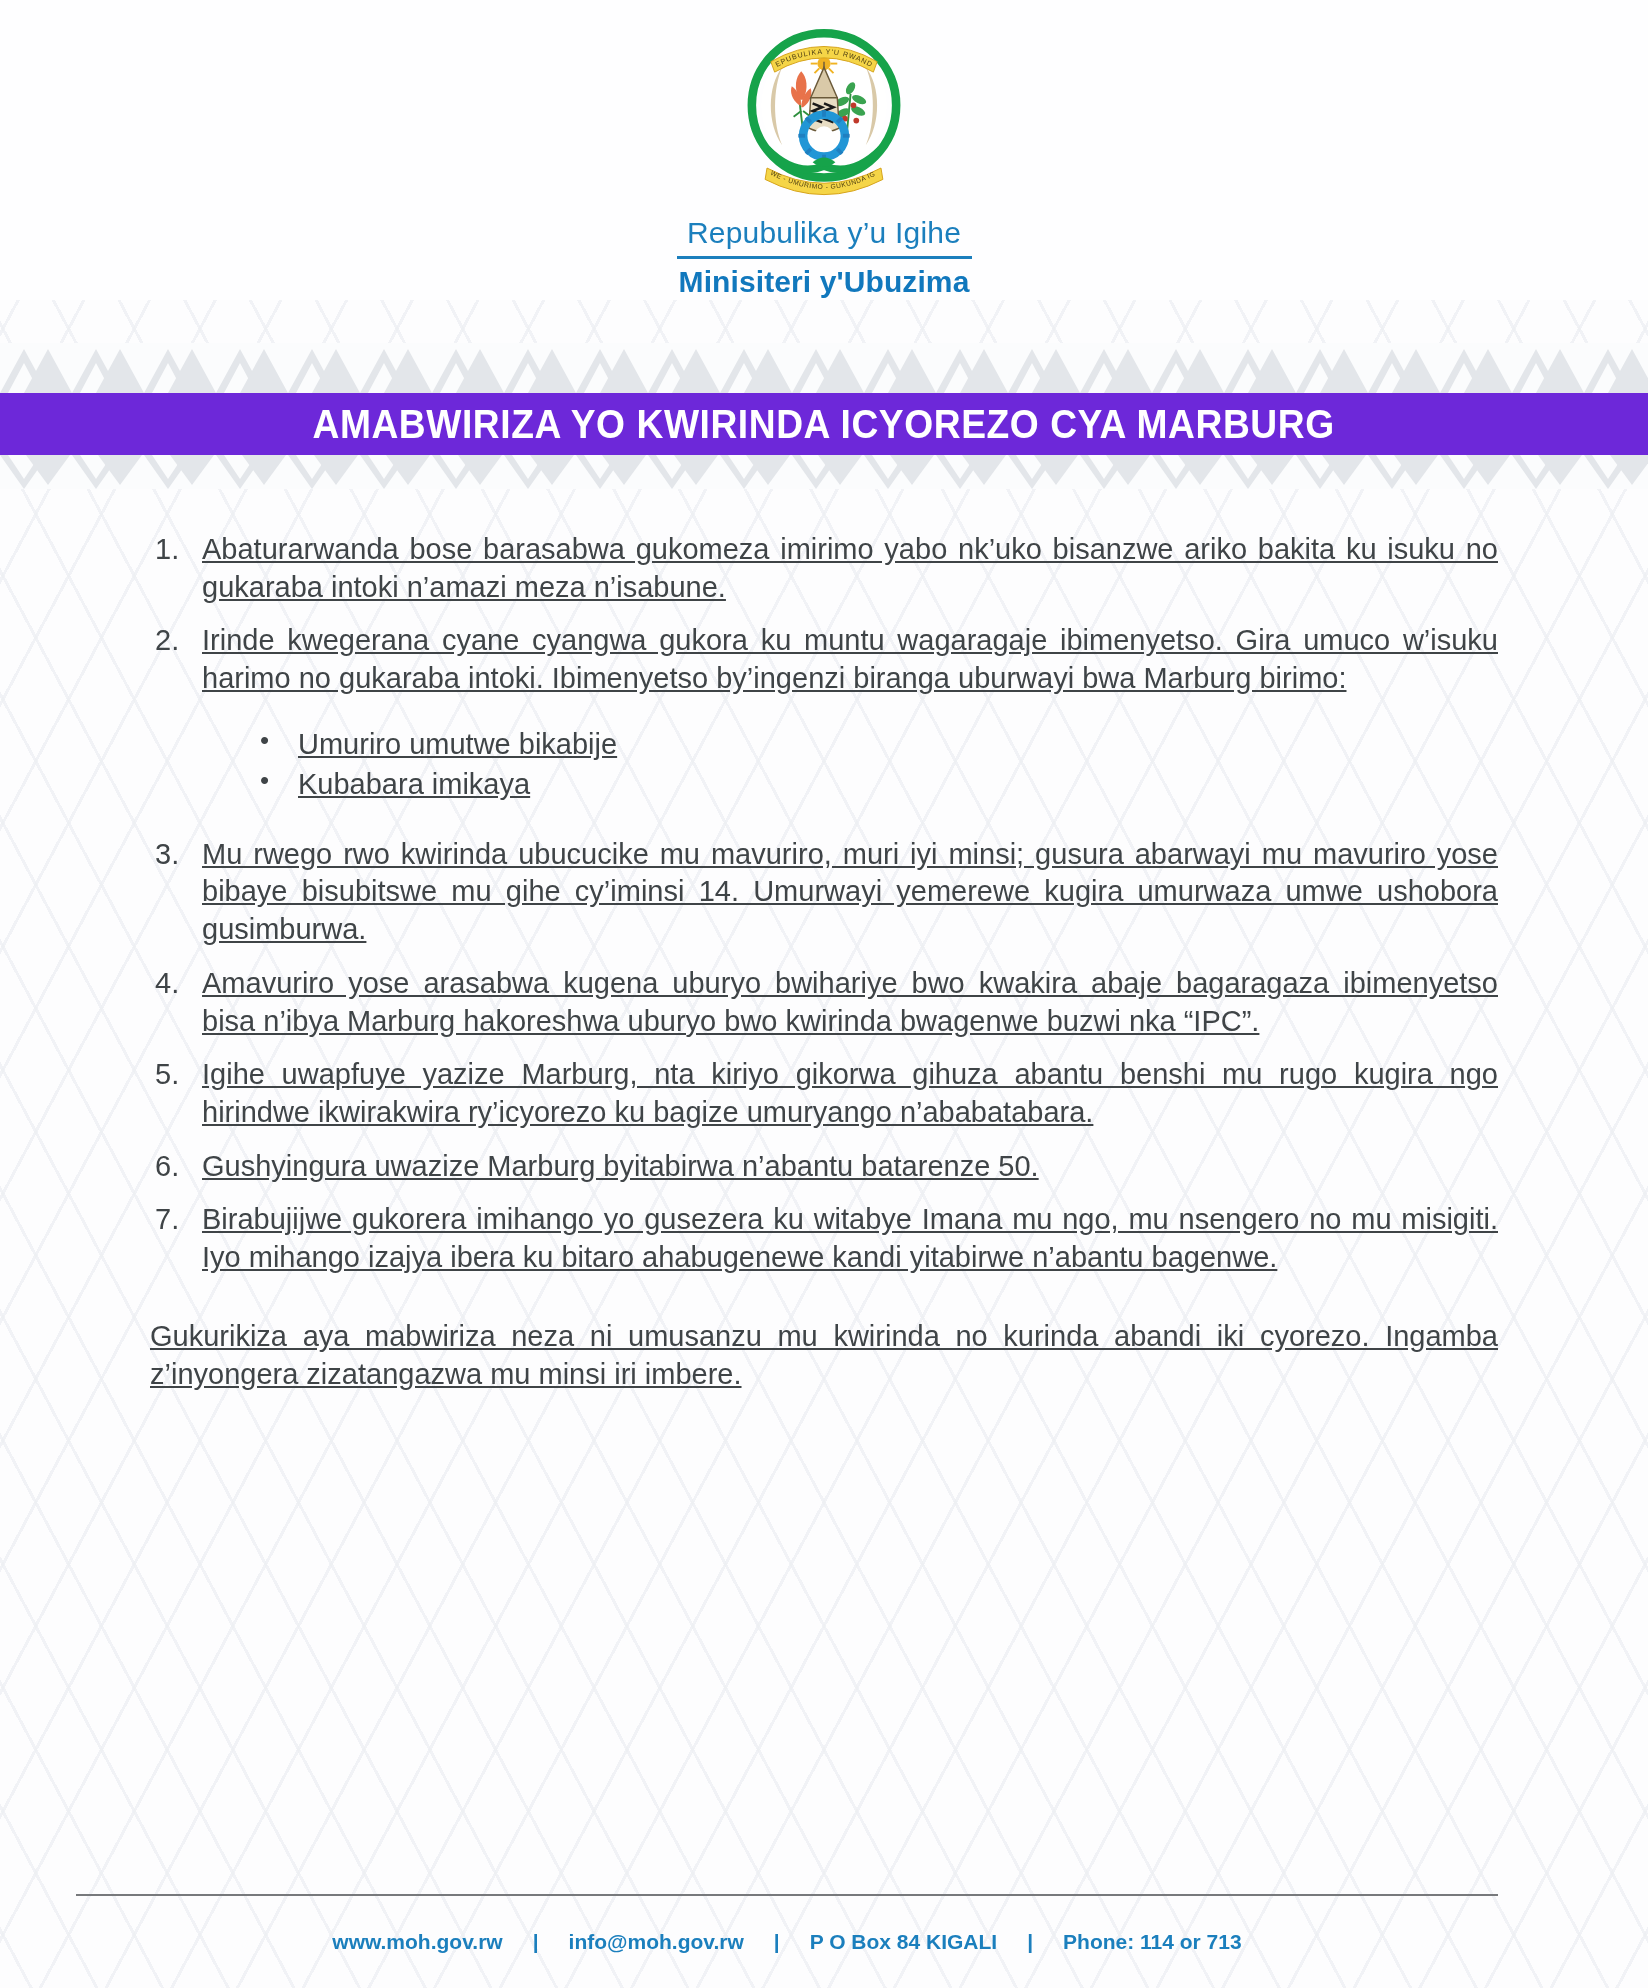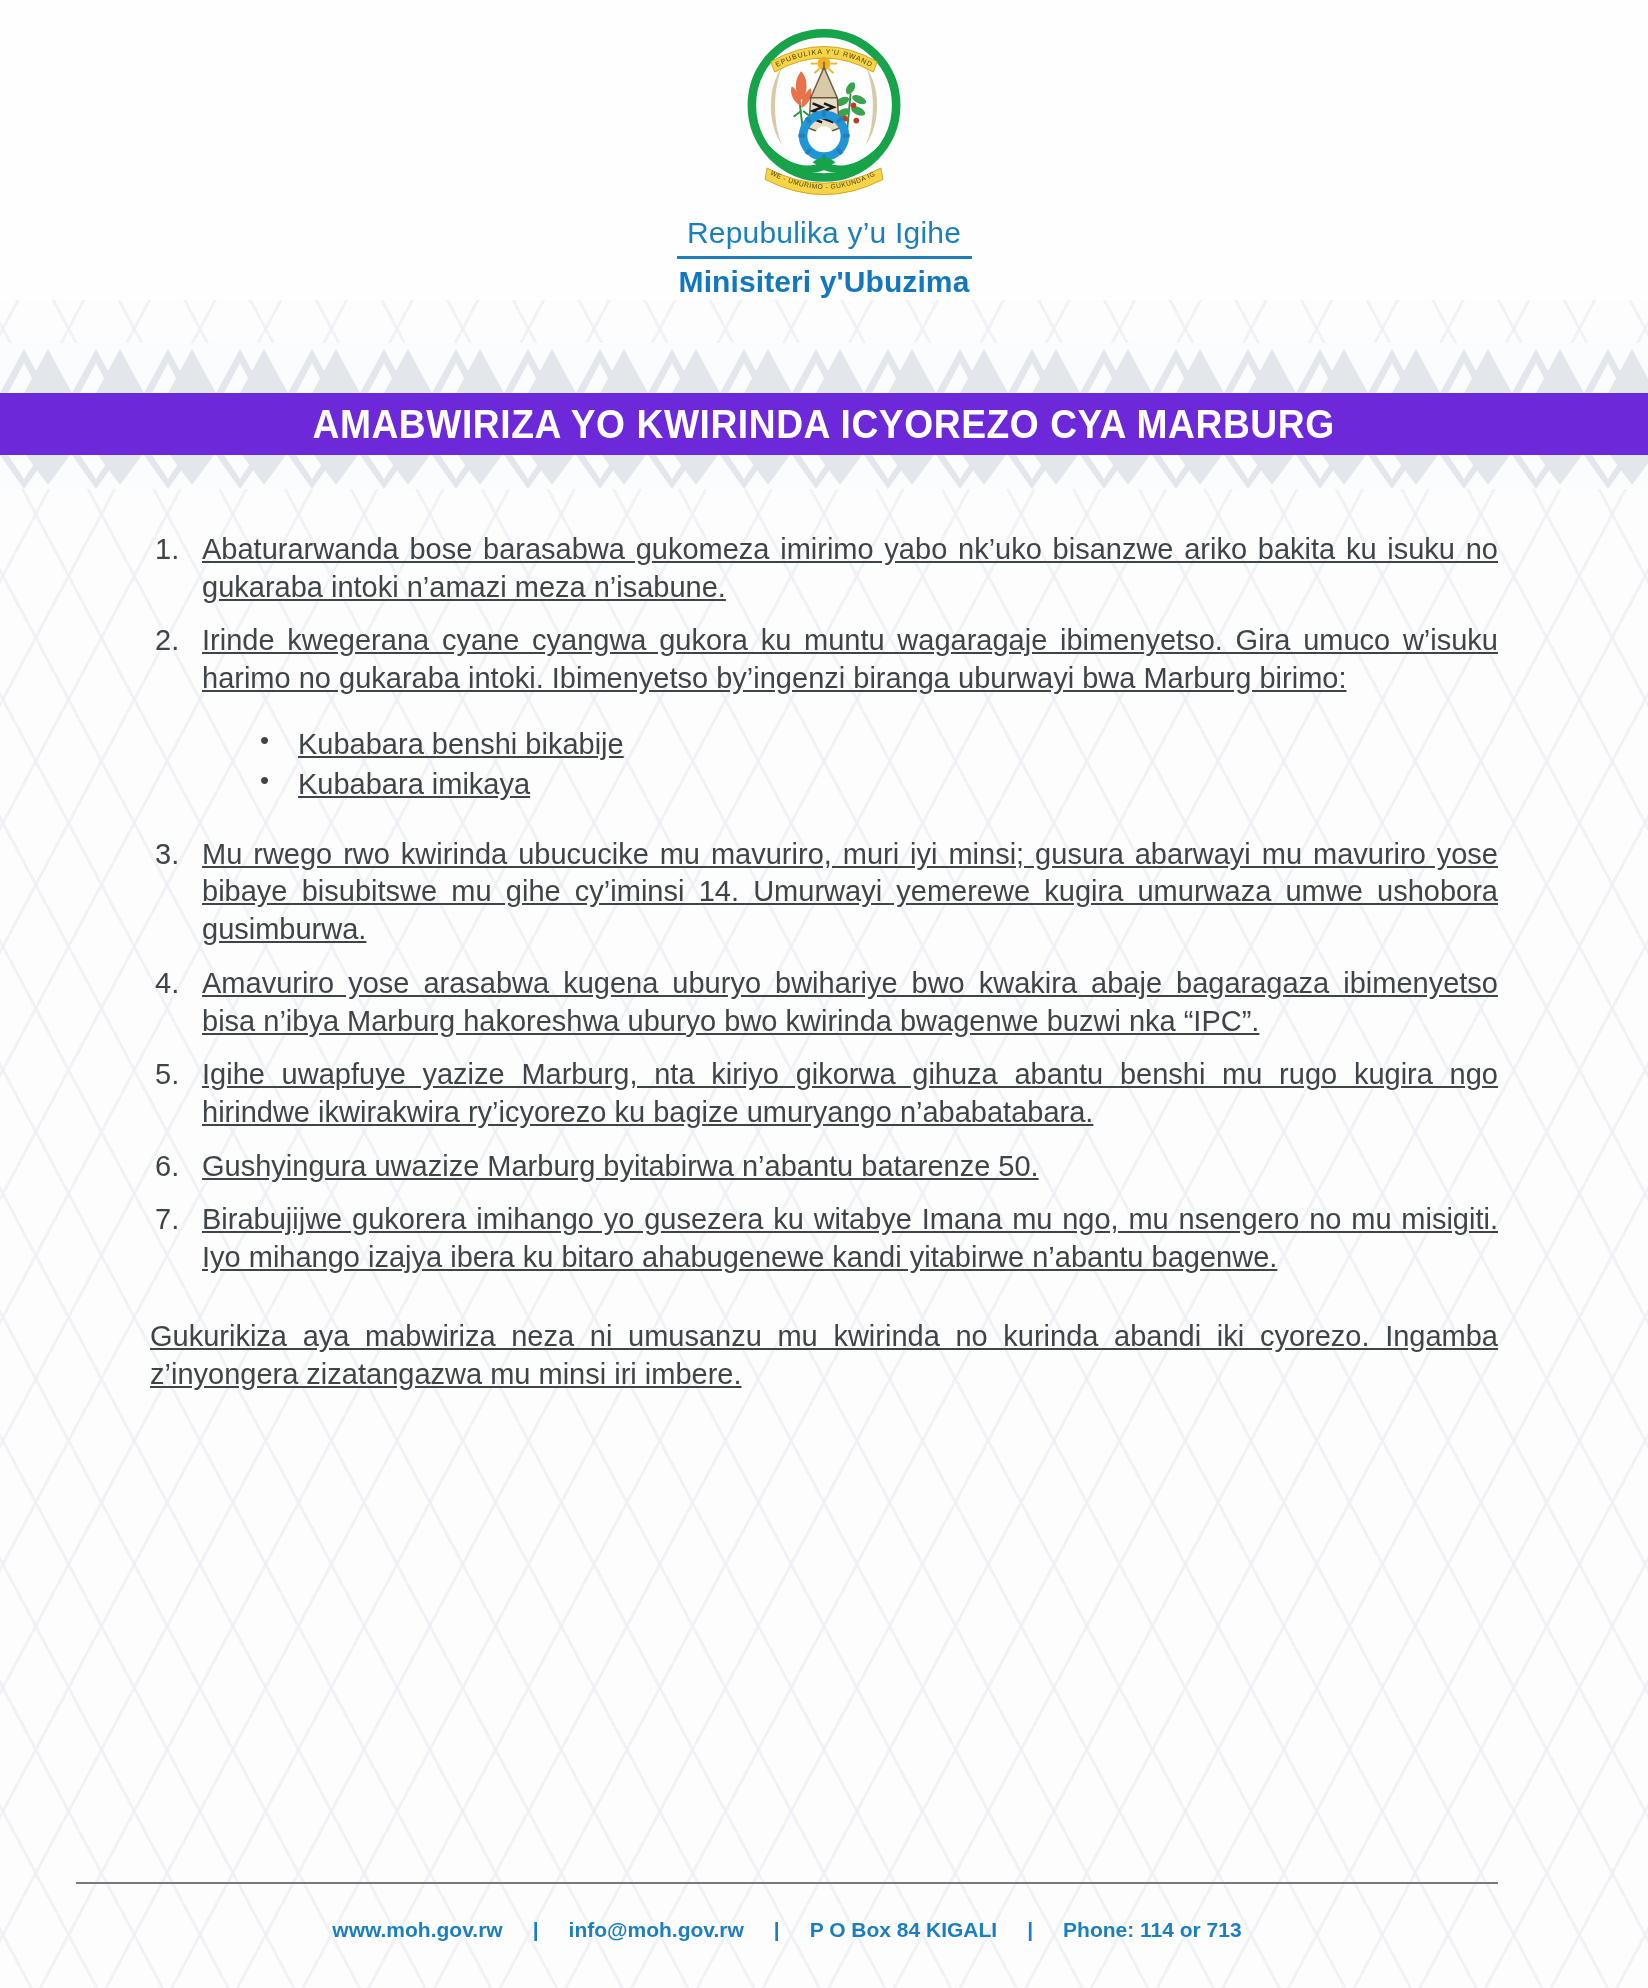--- a/index.html
+++ b/index.html
@@ -156,21 +156,21 @@
     font-size: 29px;
     line-height: 1.32;
     text-align: justify;
     color: #3f4447;
   }
 
   
   #footer {
     position: absolute;
     left: 0;
-    bottom: 12px;
+    bottom: 0;
     width: 100%;
     z-index: 3;
     padding: 0 150px 34px 76px;
   }
   #footer-rule {
     width: 100%;
     height: 2px;
     background: #77797c;
     margin-bottom: 34px;
   }
@@ -362,21 +362,21 @@
   </div>
 
   <div id="content">
 
     <ol class="numbered">
       <li>Abaturarwanda bose barasabwa gukomeza imirimo yabo nk’uko bisanzwe ariko bakita ku isuku no gukaraba intoki n’amazi meza n’isabune.</li>
       <li>Irinde kwegerana cyane cyangwa gukora ku muntu wagaragaje ibimenyetso. Gira umuco w’isuku harimo no gukaraba intoki. Ibimenyetso by’ingenzi biranga uburwayi bwa Marburg birimo:</li>
     </ol>
 
     <ul class="symptoms">
-      <li>Kubabara benshi bikabije</li>
+      <li>Umuriro umutwe bikabije</li>
       <li>Kubabara imikaya</li>
     </ul>
 
     <ol class="numbered" start="3" style="counter-reset: item 2;">
       <li>Mu rwego rwo kwirinda ubucucike mu mavuriro, muri iyi minsi; gusura abarwayi mu mavuriro yose bibaye bisubitswe mu gihe cy’iminsi 14. Umurwayi yemerewe kugira umurwaza umwe ushobora gusimburwa.</li>
       <li>Amavuriro yose arasabwa kugena uburyo bwihariye bwo kwakira abaje bagaragaza ibimenyetso bisa n’ibya Marburg hakoreshwa uburyo bwo kwirinda bwagenwe buzwi nka “IPC”.</li>
       <li>Igihe uwapfuye yazize Marburg, nta kiriyo gikorwa gihuza abantu benshi mu rugo kugira ngo hirindwe ikwirakwira ry’icyorezo ku bagize umuryango n’ababatabara.</li>
       <li>Gushyingura uwazize Marburg byitabirwa n’abantu batarenze 50.</li>
       <li>Birabujijwe gukorera imihango yo gusezera ku witabye Imana mu ngo, mu nsengero no mu misigiti. Iyo mihango izajya ibera ku bitaro ahabugenewe kandi yitabirwe n’abantu bagenwe.</li>
     </ol>

